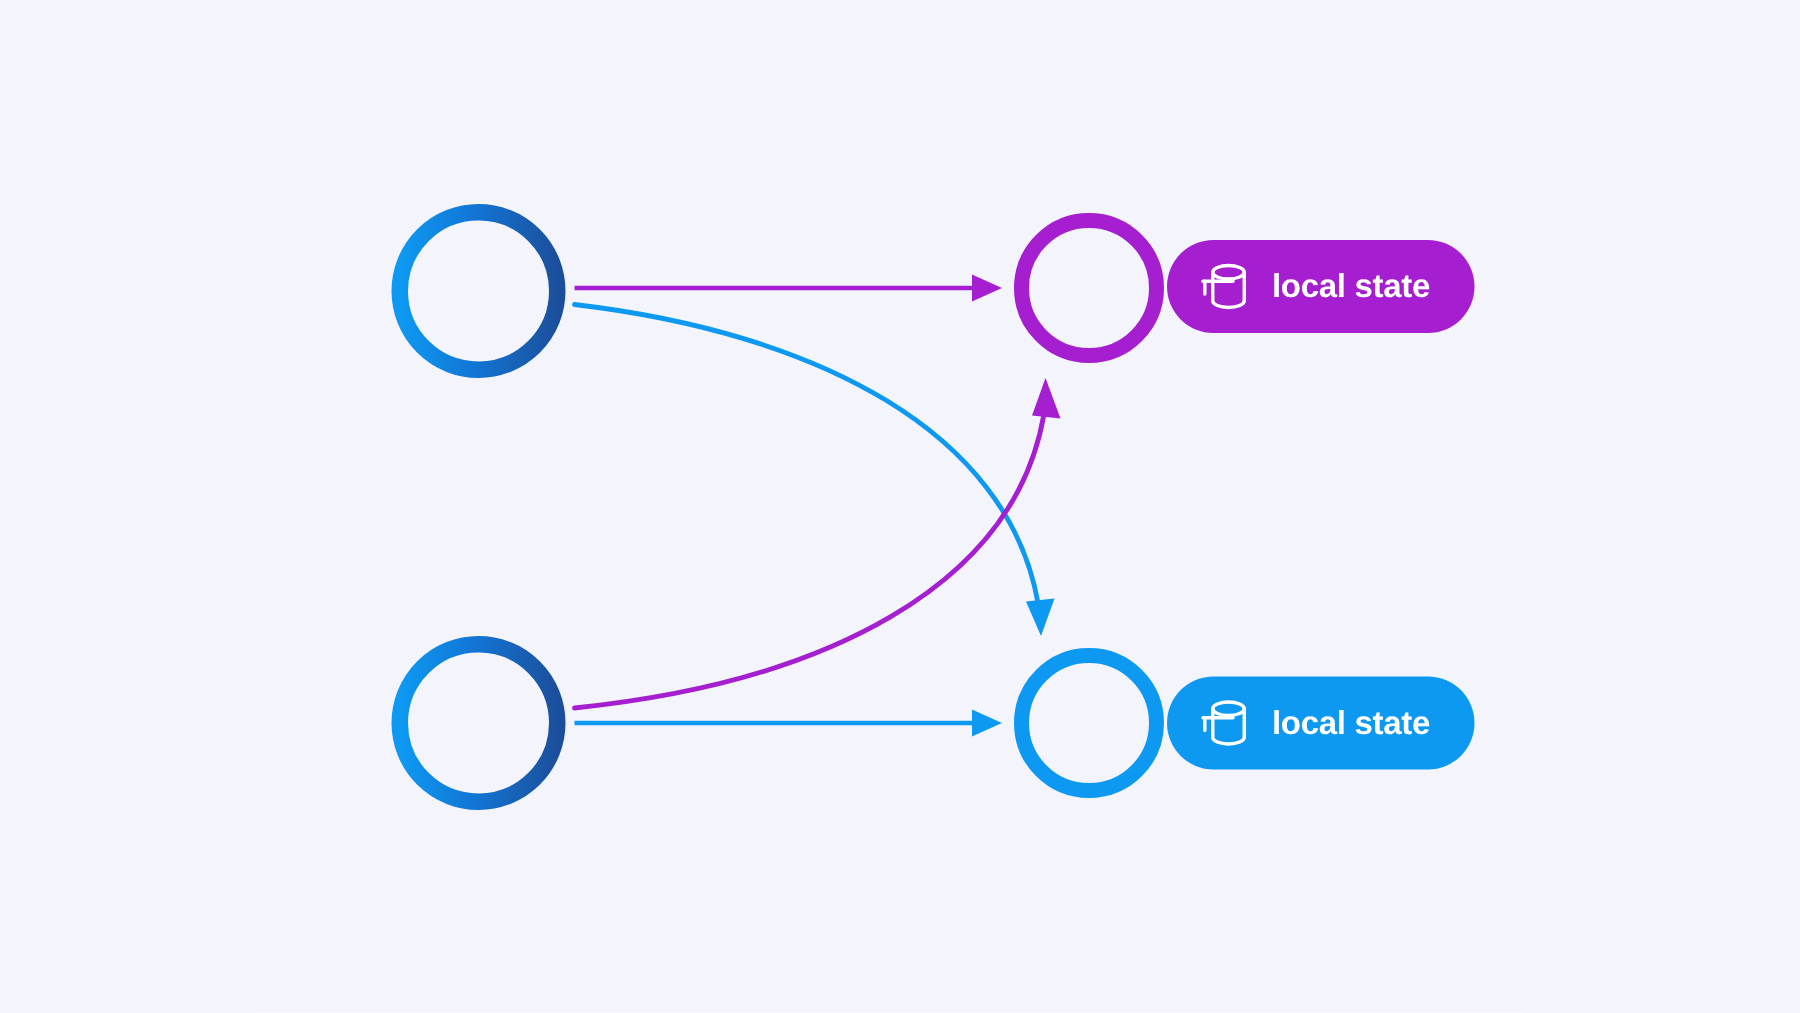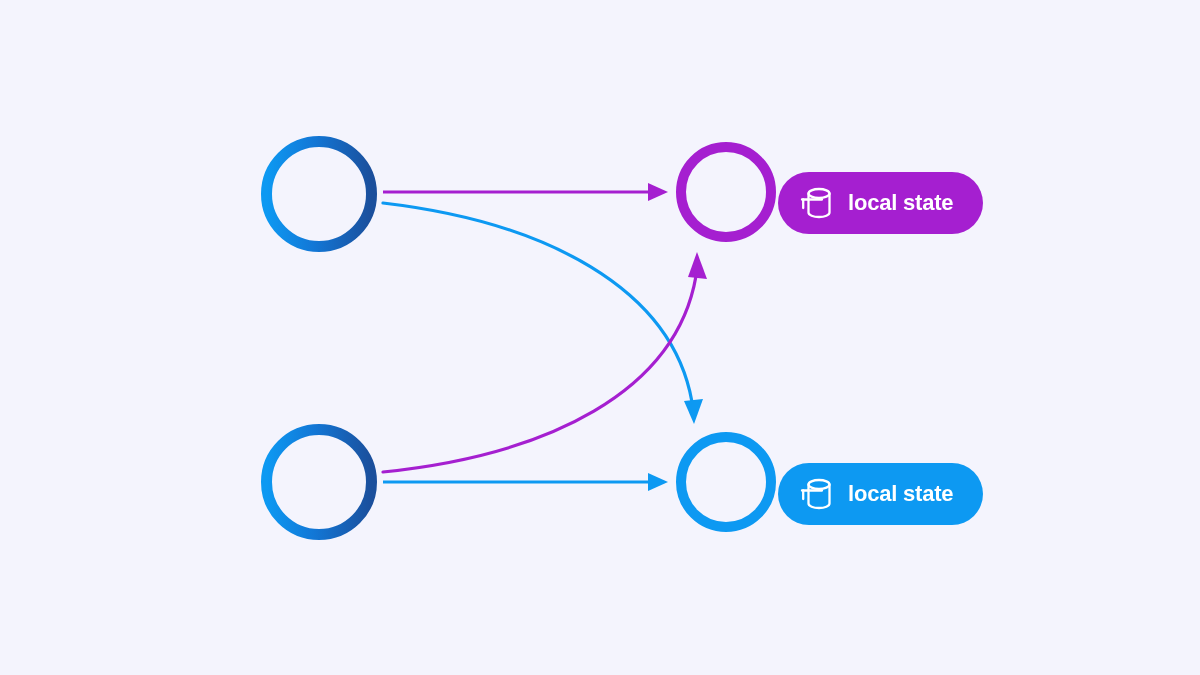--- a/index.html
+++ b/index.html
@@ -29,21 +29,20 @@
   }
   .badge {
     position: absolute;
     display: flex;
     align-items: center;
     height: 62px;
     border-radius: 31px;
     padding: 0 30px 0 22px;
     box-sizing: border-box;
     z-index: 1;
-    margin-top: 12px;
   }
   .badge-icon {
     width: 32px;
     height: 36px;
     flex: 0 0 auto;
     margin-right: 16px;
     display: block;
   }
   .badge-label {
     color: #ffffff;

